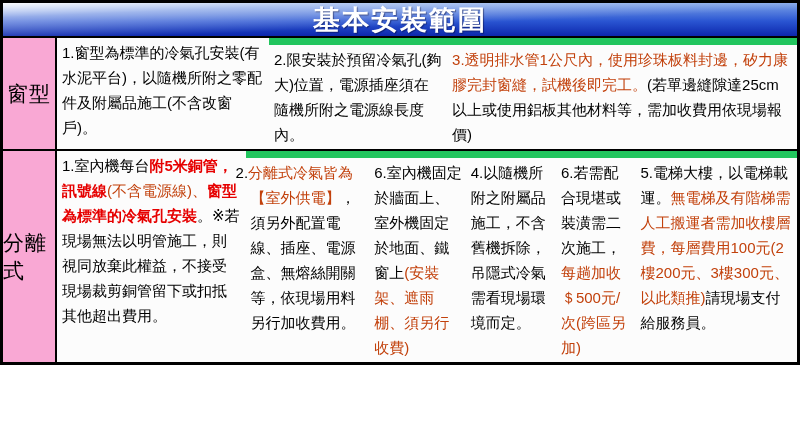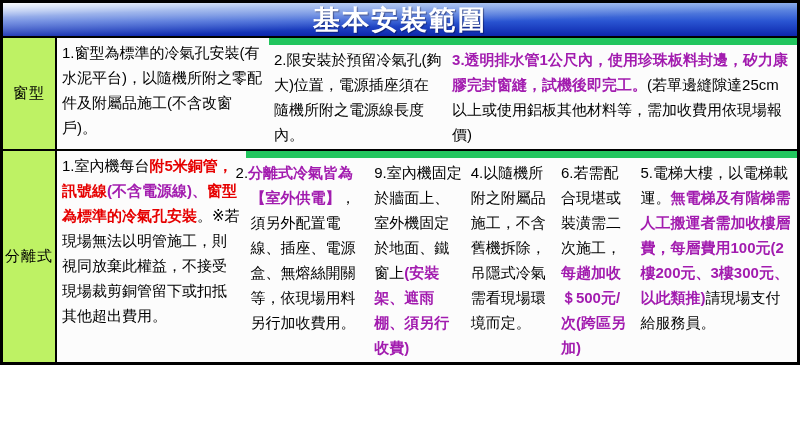--- a/index.html
+++ b/index.html
@@ -32,40 +32,40 @@
     display: flex;
     border-bottom: 2px solid #000000;
   }
   .group:last-child { border-bottom: none; }
   .group-label {
     width: 54px;
     flex: 0 0 54px;
     display: flex;
     align-items: center;
     justify-content: center;
-    background: #bef264;
-    font-size: 15px;
+    background: #f9a8d4;
+    font-size: 21px;
     color: #000000;
     border-right: 2px solid #000000;
     letter-spacing: 1px;
   }
   .rows { flex: 1 1 auto; display: flex; }
   .row {
     border-top: 7px solid #22c55e;
     padding: 2px 4px 2px 5px;
     font-size: 15px;
     line-height: 25px;
     min-height: 27px;
     color: #000000;
     background: #fcfcfc;
   }
   .row:first-child { border-top: none; }
   .row.hang { text-indent: -15px; }
   .seg-k { color: #000000; }
-  .seg-b { color: #a21caf; font-weight: bold; }
+  .seg-b { color: #c2410c; font-weight: normal; }
   .seg-r { color: #e60000; font-weight: bold; }
 </style>
 </head>
 <body>
 
 <div class="spec-table">
   <div class="table-header">基本安裝範圍</div>
   <div>
       <div class="group">
         <div class="group-label">窗型</div>
@@ -73,20 +73,20 @@
           <div class="row"><span class="seg-k">1.窗型為標準的冷氣孔安裝(有水泥平台)，以隨機所附之零配件及附屬品施工(不含改窗戶)。</span></div>
           <div class="row"><span class="seg-k">2.限安裝於預留冷氣孔(夠大)位置，電源插座須在隨機所附之電源線長度內。</span></div>
           <div class="row"><span class="seg-b">3.透明排水管1公尺內，使用珍珠板料封邊，矽力康膠完封窗縫，試機後即完工。</span><span class="seg-k">(若單邊縫隙達25cm以上或使用鋁板其他材料等，需加收費用依現場報價)</span></div>
         </div>
       </div>
       <div class="group">
         <div class="group-label">分離式</div>
         <div class="rows">
           <div class="row"><span class="seg-k">1.室內機每台</span><span class="seg-r">附5米銅管，訊號線</span><span class="seg-b">(不含電源線)、</span><span class="seg-r">窗型為標準的冷氣孔安裝</span><span class="seg-k">。※若現場無法以明管施工，則視同放棄此權益，不接受現場裁剪銅管留下或扣抵其他超出費用。</span></div>
           <div class="row hang"><span class="seg-k">2.</span><span class="seg-b">分離式冷氣皆為【室外供電】</span><span class="seg-k">，須另外配置電線、插座、電源盒、無熔絲開關等，依現場用料另行加收費用。</span></div>
-          <div class="row"><span class="seg-k">9.室內機固定於牆面上、室外機固定於地面、鐵窗上</span><span class="seg-b">(安裝架、遮雨棚、須另行收費)</span></div>
+          <div class="row"><span class="seg-k">6.室內機固定於牆面上、室外機固定於地面、鐵窗上</span><span class="seg-b">(安裝架、遮雨棚、須另行收費)</span></div>
           <div class="row"><span class="seg-k">4.以隨機所附之附屬品施工，不含舊機拆除，吊隱式冷氣需看現場環境而定。</span></div>
           <div class="row"><span class="seg-k">6.若需配合現堪或裝潢需二次施工，</span><span class="seg-b">每趟加收＄500元/次(跨區另加)</span></div>
           <div class="row"><span class="seg-k">5.電梯大樓，以電梯載運。</span><span class="seg-b">無電梯及有階梯需人工搬運者需加收樓層費，每層費用100元(2樓200元、3樓300元、以此類推)</span><span class="seg-k">請現場支付給服務員。</span></div>
         </div>
       </div>
     </div>
 </div>
 
 </body></html>

